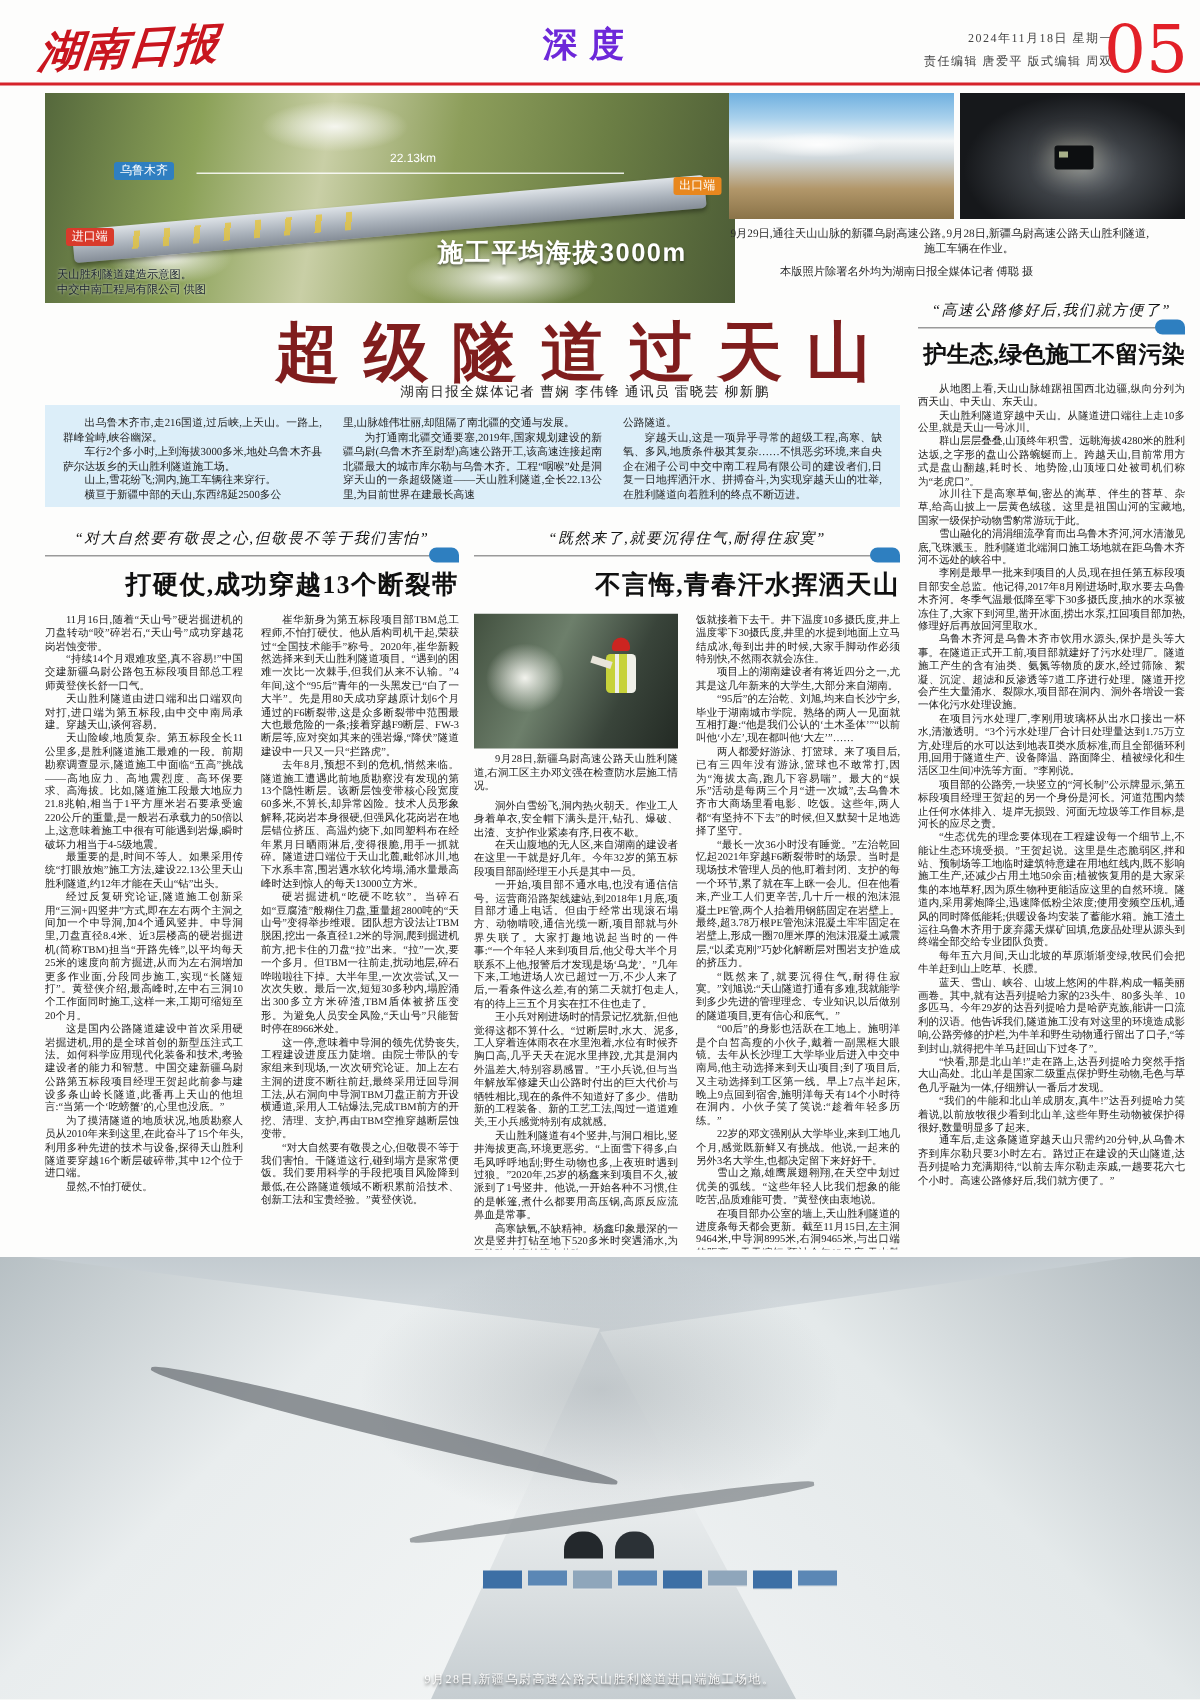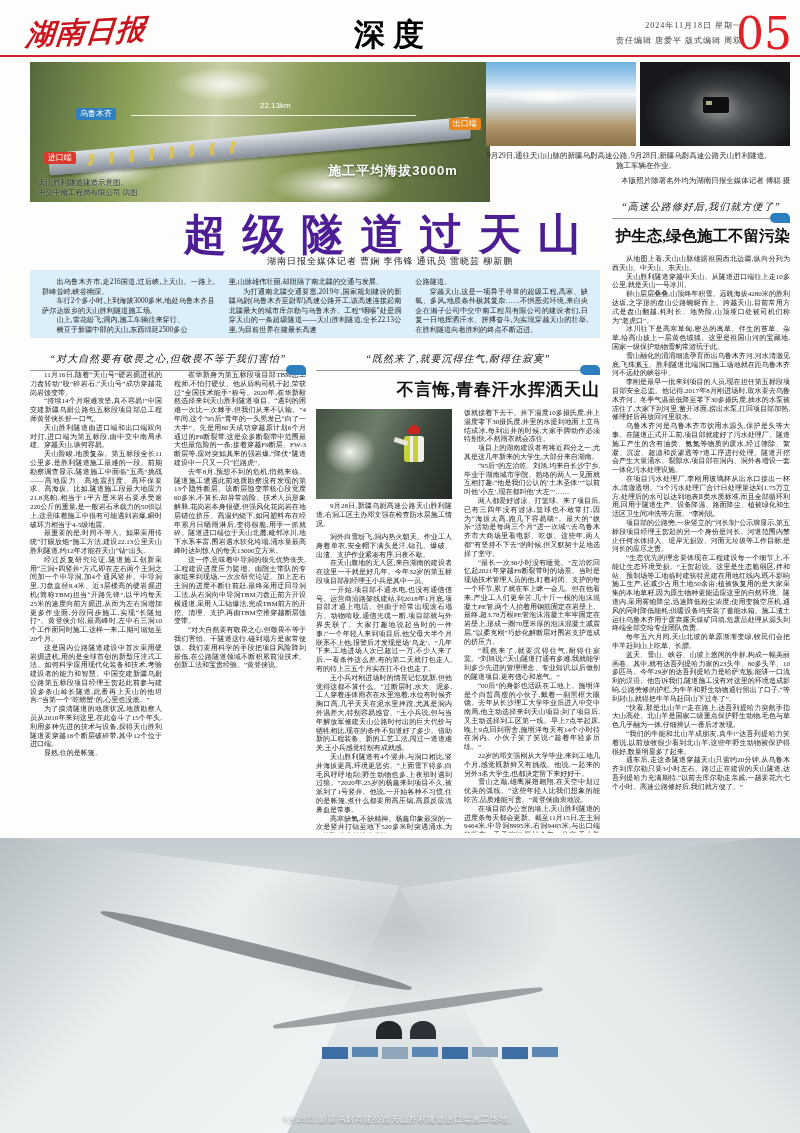--- a/index.html
+++ b/index.html
@@ -4,21 +4,21 @@
 <style>
   html,body{margin:0;padding:0;}
   body{background:#ffffff;font-family:"Liberation Serif","DejaVu Serif",serif;}
   .page{position:relative;width:800px;height:1133px;background:#fdfdfc;overflow:hidden;margin:0 auto;}
 
   
   .masthead{position:absolute;left:26px;top:12px;width:150px;height:40px;
     color:#c9151e;font-size:29px;font-weight:bold;font-style:italic;
     transform:skewX(-8deg) rotate(-3deg);letter-spacing:1px;white-space:nowrap;}
   .section-title{position:absolute;left:0;right:14px;top:14px;text-align:center;
-    font-size:31px;font-weight:900;letter-spacing:8px;color:#000000;}
+    font-size:23px;font-weight:900;letter-spacing:8px;color:#6d28d9;}
   .issue-info{position:absolute;right:58px;top:20px;text-align:right;color:#444;}
   .issue-info .date-line{font-size:8px;letter-spacing:1px;}
   .issue-info .editors-line{font-size:8px;margin-top:4px;letter-spacing:1px;}
   .page-number{position:absolute;right:8px;top:8px;font-size:44px;color:#e22028;
     font-family:"DejaVu Serif",serif;font-weight:400;}
   .red-rule{position:absolute;left:0;top:55px;width:800px;height:2px;background:#d6232a;}
 
   
   .diagram{position:absolute;left:30px;top:62px;width:460px;height:140px;overflow:hidden;
     background:
@@ -31,44 +31,44 @@
     box-shadow:0 2px 3px rgba(0,0,0,.35);}
   .tube-marks{position:absolute;left:6%;top:4px;width:40%;height:12px;opacity:.8;
     background:repeating-linear-gradient(100deg,transparent 0 16px,#e5c43c 16px 20px);}
   .dim-line{position:absolute;left:22%;top:38%;width:62%;height:1px;background:rgba(255,255,255,.85);}
   .dim-text{position:absolute;left:50%;top:28%;color:#fff;font-size:8px;font-family:"Liberation Sans",sans-serif;}
   .chip{position:absolute;color:#fff;font-size:8px;line-height:1;padding:2px 4px;border-radius:2px;
     font-family:"Liberation Sans",sans-serif;white-space:nowrap;}
   .chip-city{left:10%;top:33%;background:#2f7fc1;}
   .chip-entry{left:3%;top:64%;background:#d93a2b;}
   .chip-exit{right:2%;top:40%;background:#e8871e;}
-  .alt-label{position:absolute;right:7%;bottom:16%;color:#fff;font-size:13px;font-weight:bold;
+  .alt-label{position:absolute;right:7%;bottom:16%;color:#fff;font-size:17px;font-weight:bold;
     letter-spacing:1px;font-family:"Liberation Sans",sans-serif;text-shadow:0 1px 2px rgba(0,0,0,.5);}
   .diagram-cap{position:absolute;left:8px;bottom:4px;color:#1c2430;font-size:7.5px;line-height:10px;
     text-shadow:0 0 2px rgba(255,255,255,.8);}
 
   .photo{position:absolute;top:62px;height:84px;overflow:hidden;}
   .photo-mid{left:486px;width:150px;
     background:linear-gradient(180deg,#6fb0e0 0%,#a9d1ec 20%,#f3f6f7 38%,#cfd7db 52%,#b2976a 76%,#8a7348 100%);}
   .photo-mid .haze{position:absolute;left:0;top:30%;width:100%;height:22%;
     background:radial-gradient(60px 12px at 40% 50%, rgba(255,255,255,.9), rgba(255,255,255,0) 70%);}
   .photo-right{left:640px;width:150px;
     background:radial-gradient(80px 50px at 55% 60%, #70767c 0%, #3c4045 45%, #16181b 100%);}
   .truck{position:absolute;left:42%;top:42%;width:26px;height:16px;background:#0d0f11;border-radius:2px;
     box-shadow:0 0 14px 4px rgba(255,244,200,.25);}
   .truck:after{content:"";position:absolute;left:3px;top:4px;width:6px;height:4px;background:#cfd8a8;opacity:.8;}
   .cap{position:absolute;color:#2a2a2a;font-size:7.5px;line-height:10px;text-align:justify;}
   .cap-mid{left:486px;top:151px;width:150px;text-align:center;}
   .cap-right{left:616px;top:151px;width:150px;text-indent:2em;}
-  .cap-credit{left:520px;top:176px;width:270px;text-align:right;}
+  .cap-credit{left:520px;top:176px;width:270px;}
 
   
   .main-headline{position:absolute;left:120px;top:206px;width:540px;text-align:center;margin:0;
     font-family:"Liberation Sans","DejaVu Sans",sans-serif;font-weight:900;font-size:43px;
-    letter-spacing:16px;color:#4c1d95;white-space:nowrap;}
+    letter-spacing:16px;color:#7f1d1d;white-space:nowrap;}
   .byline{position:absolute;left:120px;top:255px;width:540px;text-align:center;
     font-size:9px;color:#222;letter-spacing:1px;}
 
   
   .lead-box{position:absolute;left:30px;top:270px;width:570px;height:68px;background:#dceef9;
     display:flex;gap:14px;padding:8px 12px;box-sizing:border-box;overflow:hidden;}
   .lead-col{flex:1;font-size:7.2px;line-height:9.6px;color:#1e1e1e;text-align:justify;}
   .lead-col p{margin:0;text-indent:2em;}
   .lead-col.cont p:first-child{text-indent:0;}
 
@@ -184,35 +184,37 @@
         <p>公路隧道。</p>
         <p>穿越天山,这是一项异乎寻常的超级工程,高寒、缺氧、多风,地质条件极其复杂……不惧恶劣环境,来自央企在湘子公司中交中南工程局有限公司的建设者们,日复一日地挥洒汗水、拼搏奋斗,为实现穿越天山的壮举,在胜利隧道向着胜利的终点不断迈进。</p>
       </div>
   </div>
 
   <article class="article art-left">
     <div class="kicker">“对大自然要有敬畏之心,但敬畏不等于我们害怕”</div>
     <div class="kicker-rule">
         <span class="orn"></span>
       </div>
+    <div class="art-headline">打硬仗,成功穿越13个断裂带</div>
     <div class="art-body two-col">
       <div class="col">
           <p>11月16日,随着“天山号”硬岩掘进机的刀盘转动“咬”碎岩石,“天山号”成功穿越花岗岩蚀变带。</p>
           <p>“持续14个月艰难攻坚,真不容易!”中国交建新疆乌尉公路包五标段项目部总工程师黄登侠长舒一口气。</p>
           <p>天山胜利隧道由进口端和出口端双向对打,进口端为第五标段,由中交中南局承建。穿越天山,谈何容易。</p>
           <p>天山险峻,地质复杂。第五标段全长11公里多,是胜利隧道施工最难的一段。前期勘察调查显示,隧道施工中面临“五高”挑战——高地应力、高地震烈度、高环保要求、高海拔。比如,隧道施工段最大地应力21.8兆帕,相当于1平方厘米岩石要承受逾220公斤的重量,是一般岩石承载力的50倍以上,这意味着施工中很有可能遇到岩爆,瞬时破坏力相当于4-5级地震。</p>
           <p>最重要的是,时间不等人。如果采用传统“打眼放炮”施工方法,建设22.13公里天山胜利隧道,约12年才能在天山“钻”出头。</p>
           <p>经过反复研究论证,隧道施工创新采用“三洞+四竖井”方式,即在左右两个主洞之间加一个中导洞,加4个通风竖井。中导洞里,刀盘直径8.4米、近3层楼高的硬岩掘进机(简称TBM)担当“开路先锋”,以平均每天25米的速度向前方掘进,从而为左右洞增加更多作业面,分段同步施工,实现“长隧短打”。黄登侠介绍,最高峰时,左中右三洞10个工作面同时施工,这样一来,工期可缩短至20个月。</p>
           <p>这是国内公路隧道建设中首次采用硬岩掘进机,用的是全球首创的新型压注式工法。如何科学应用现代化装备和技术,考验建设者的能力和智慧。中国交建新疆乌尉公路第五标段项目经理王贺起此前参与建设多条山岭长隧道,此番再上天山的他坦言:“当第一个‘吃螃蟹’的,心里也没底。”</p>
           <p>为了摸清隧道的地质状况,地质勘察人员从2010年来到这里,在此奋斗了15个年头,利用多种先进的技术与设备,探得天山胜利隧道要穿越16个断层破碎带,其中12个位于进口端。</p>
-          <p>显然,住的是帐篷。</p>
+          <p>显然,不怕打硬仗。</p>
         </div>
       <div class="col">
           <p>崔华新身为第五标段项目部TBM总工程师,不怕打硬仗。他从盾构司机干起,荣获过“全国技术能手”称号。2020年,崔华新毅然选择来到天山胜利隧道项目。“遇到的困难一次比一次棘手,但我们从来不认输。”4年间,这个“95后”青年的一头黑发已“白了一大半”。先是用80天成功穿越原计划6个月通过的F6断裂带,这是众多断裂带中范围最大也最危险的一条;接着穿越F9断层、FW-3断层等,应对突如其来的强岩爆,“降伏”隧道建设中一只又一只“拦路虎”。</p>
           <p>去年8月,预想不到的危机,悄然来临。隧道施工遭遇此前地质勘察没有发现的第13个隐性断层。该断层蚀变带核心段宽度60多米,不算长,却异常凶险。技术人员形象解释,花岗岩本身很硬,但强风化花岗岩在地层错位挤压、高温灼烧下,如同塑料布在经年累月日晒雨淋后,变得很脆,用手一抓就碎。隧道进口端位于天山北麓,毗邻冰川,地下水系丰富,围岩遇水软化垮塌,涌水量最高峰时达到惊人的每天13000立方米。</p>
+          <p>硬岩掘进机“吃硬不吃软”。当碎石如“豆腐渣”般糊住刀盘,重量超2800吨的“天山号”变得举步维艰。团队想方设法让TBM脱困,挖出一条直径1.2米的导洞,爬到掘进机前方,把卡住的刀盘“拉”出来。“拉”一次,要一个多月。但TBM一往前走,扰动地层,碎石哗啦啦往下掉。大半年里,一次次尝试,又一次次失败。最后一次,短短30多秒内,塌腔涌出300多立方米碎渣,TBM盾体被挤压变形。为避免人员安全风险,“天山号”只能暂时停在8966米处。</p>
           <p>这一停,意味着中导洞的领先优势丧失,工程建设进度压力陡增。由院士带队的专家组来到现场,一次次研究论证。加上左右主洞的进度不断往前赶,最终采用迂回导洞工法,从右洞向中导洞TBM刀盘正前方开设横通道,采用人工钻爆法,完成TBM前方的开挖、清理、支护,再由TBM空推穿越断层蚀变带。</p>
           <p>“对大自然要有敬畏之心,但敬畏不等于我们害怕。干隧道这行,碰到塌方是家常便饭。我们要用科学的手段把项目风险降到最低,在公路隧道领域不断积累前沿技术、创新工法和宝贵经验。”黄登侠说。</p>
         </div>
     </div>
   </article>
 
   <article class="article art-mid">
     <div class="kicker">“既然来了,就要沉得住气,耐得住寂寞”</div>
     <div class="kicker-rule">
         <span class="orn"></span>

